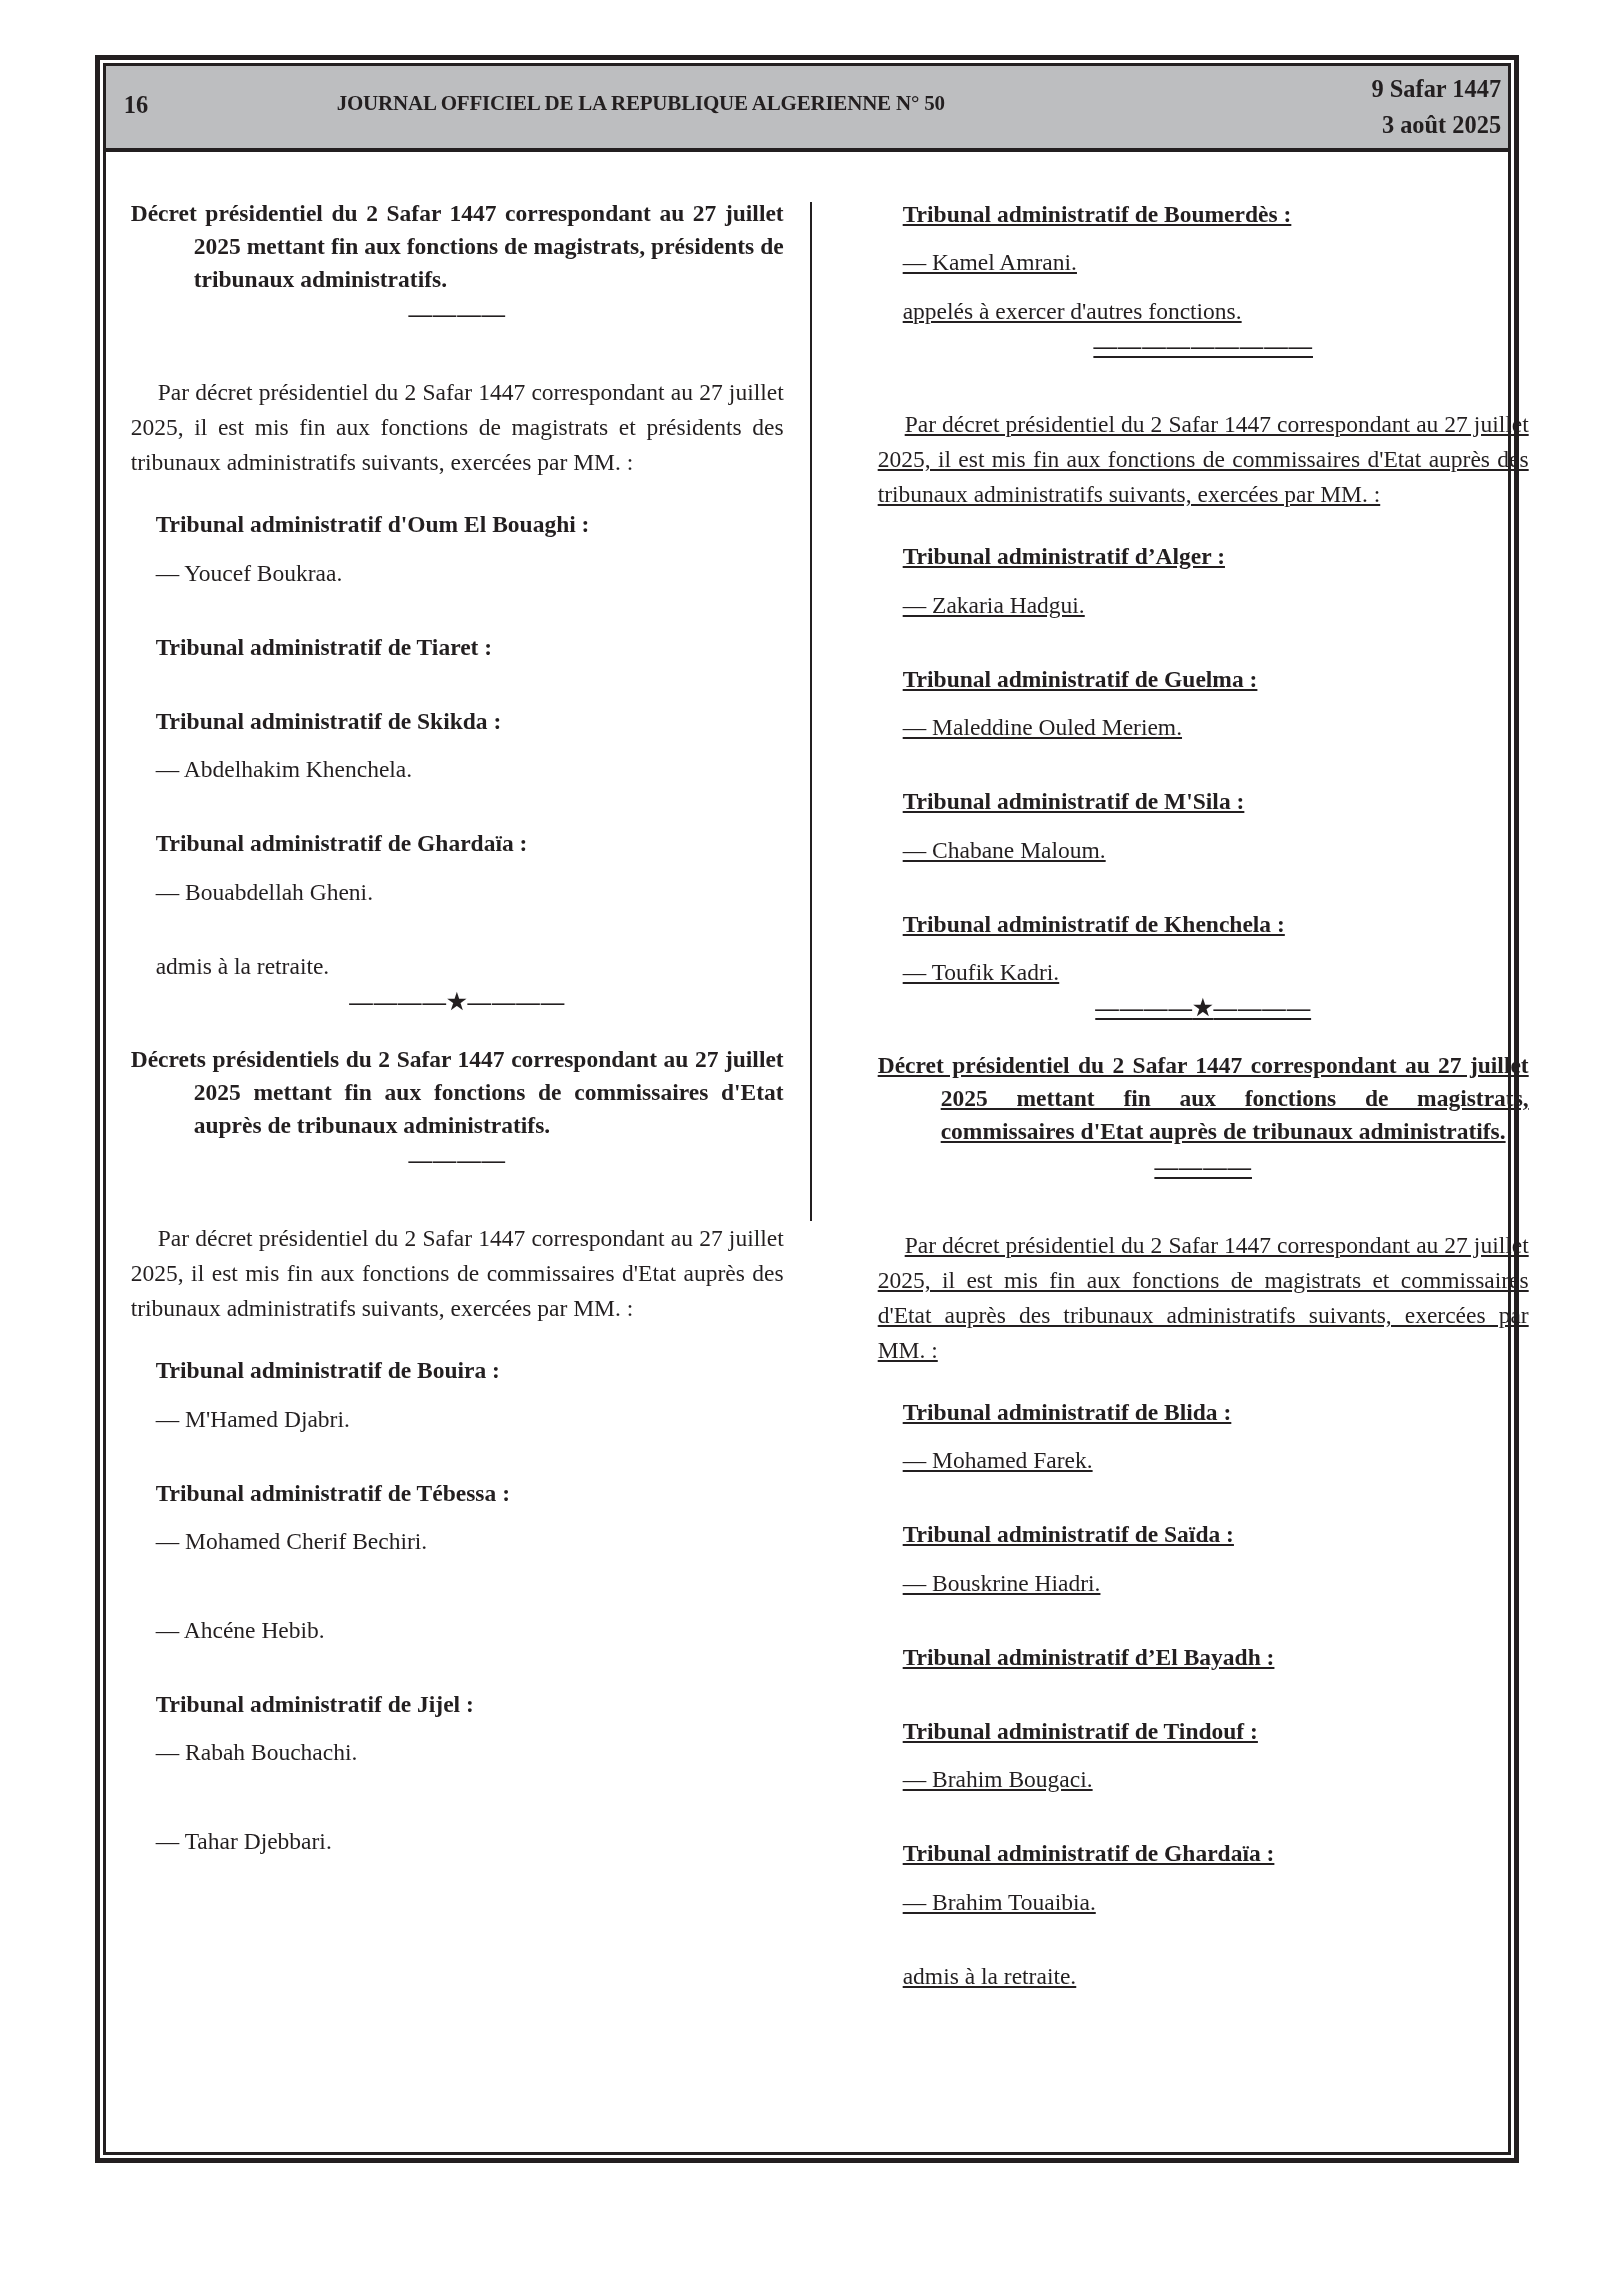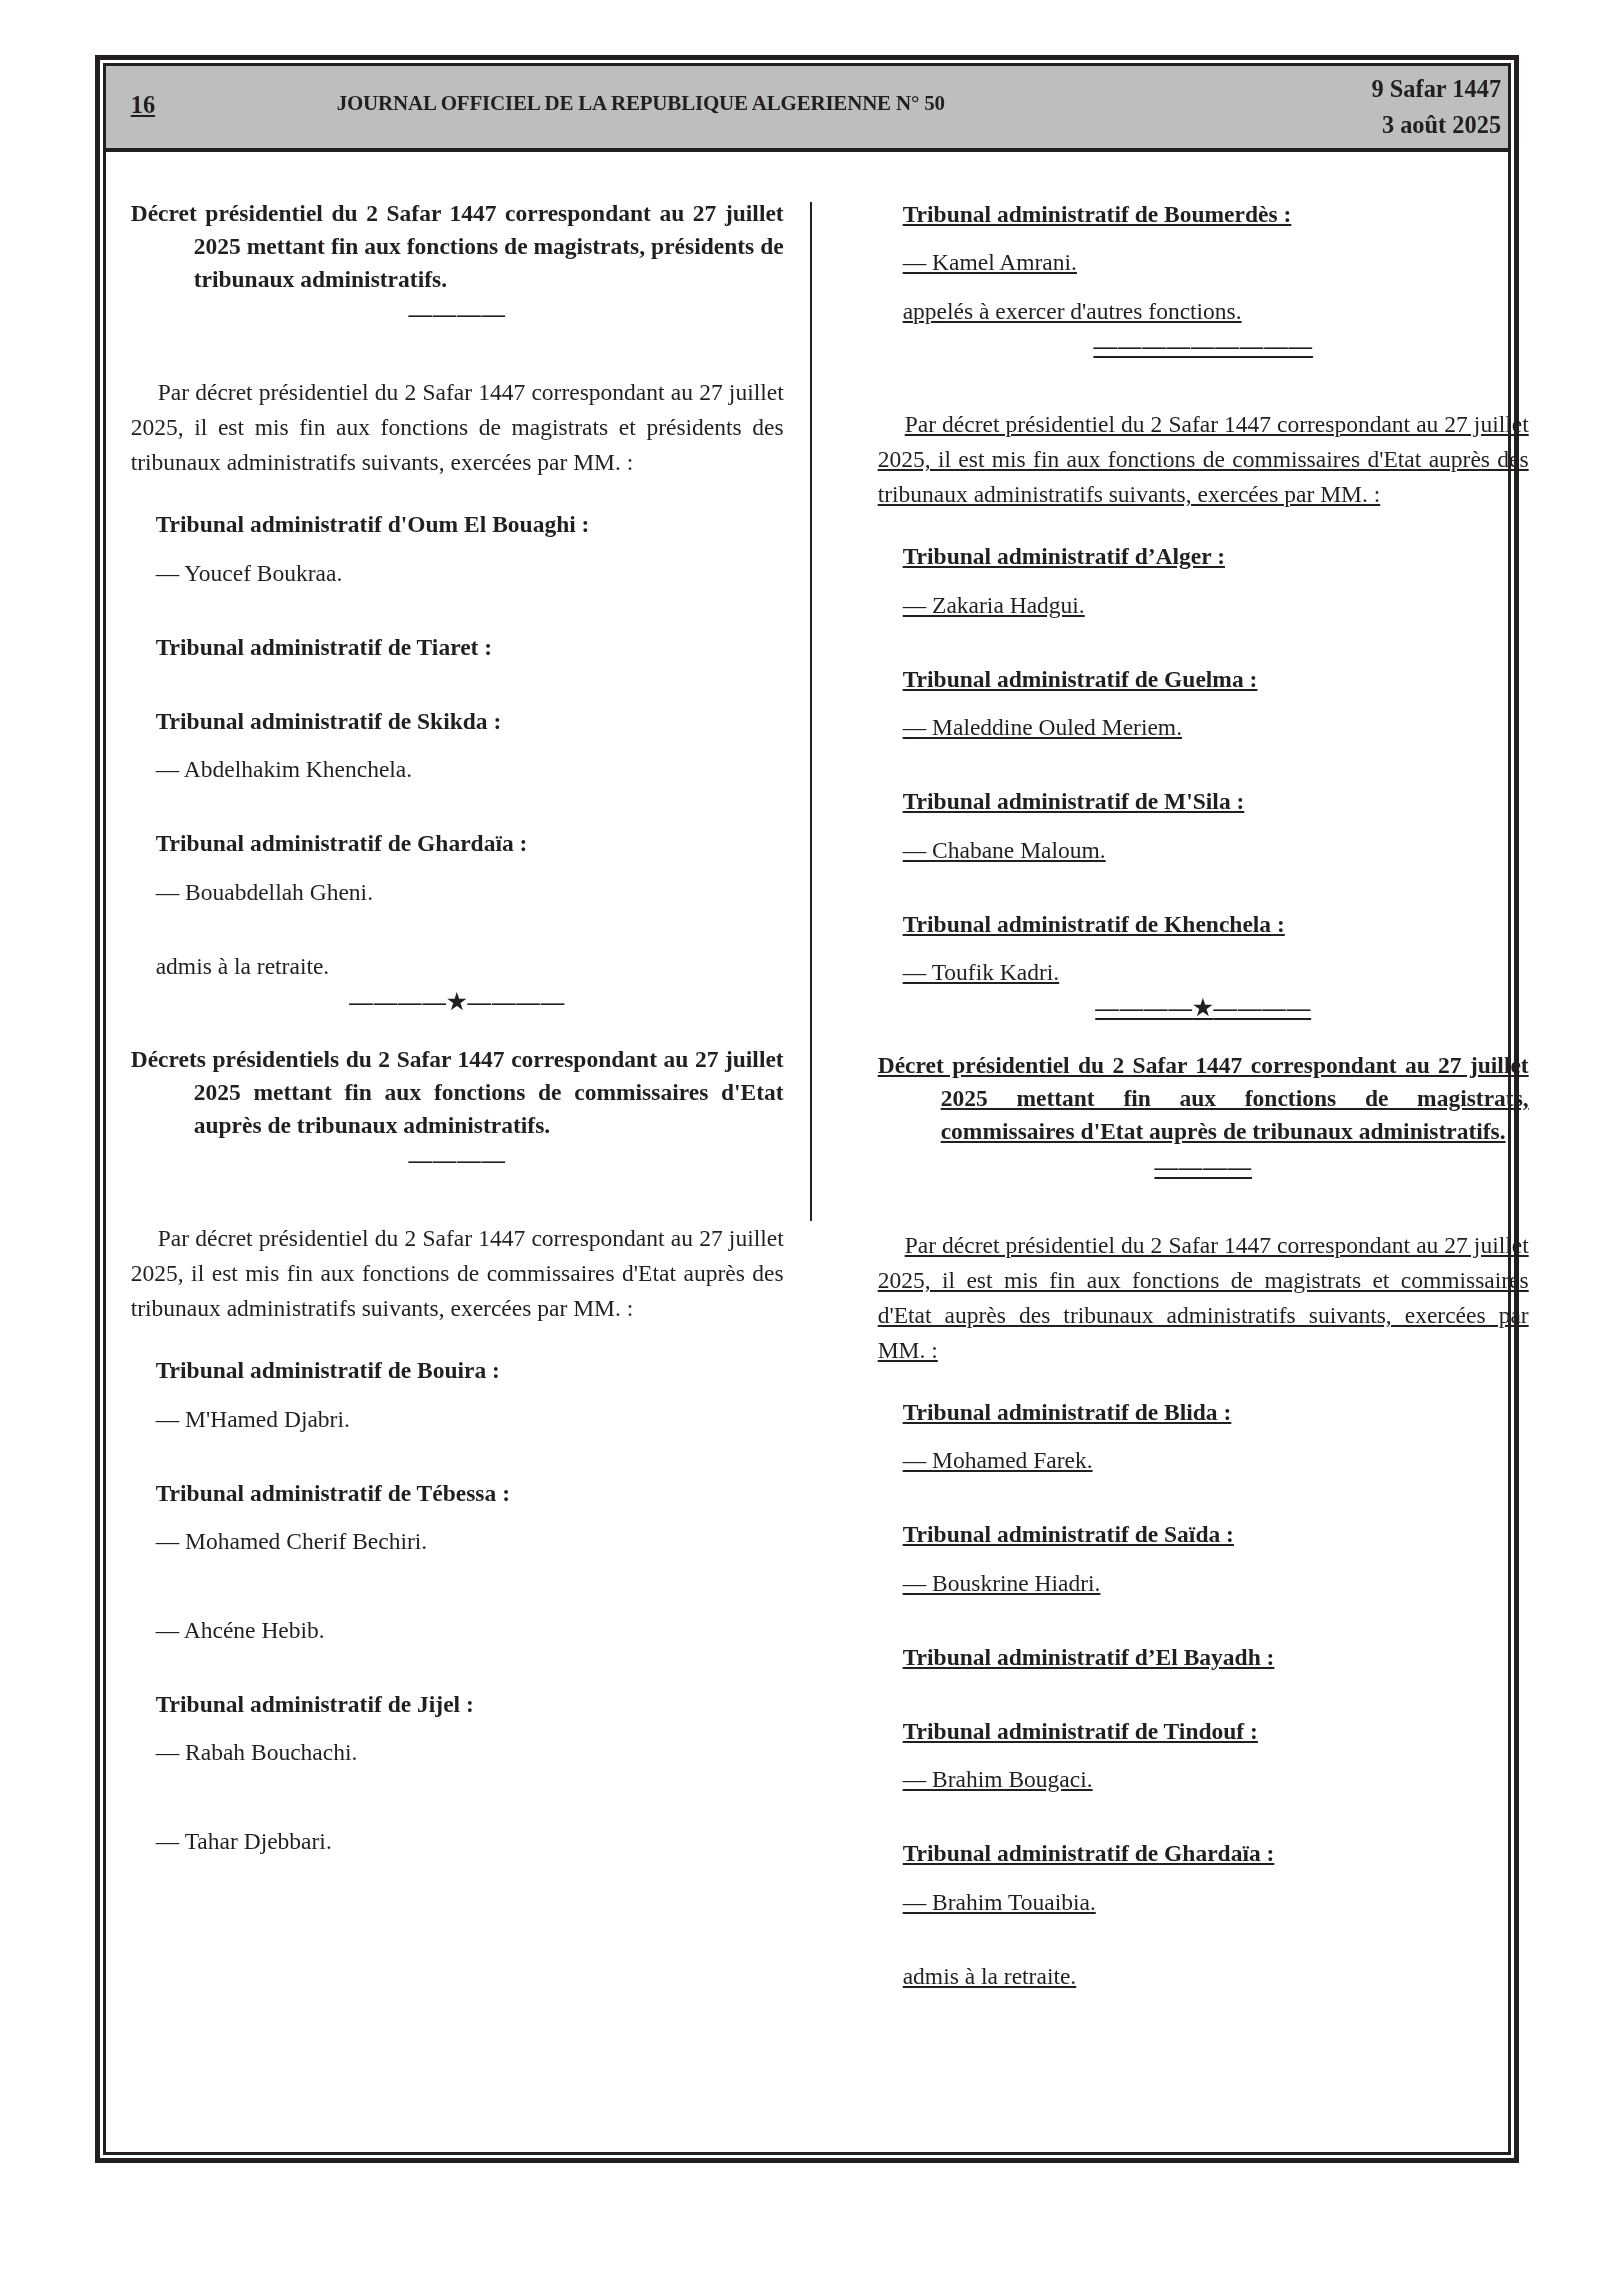--- a/index.html
+++ b/index.html
@@ -12,21 +12,21 @@
     box-sizing: border-box; border: 5.4px solid #231f20;
   }
   .inner-frame {
     position: absolute; left: 2.7px; top: 2.7px; right: 2.7px; bottom: 2.7px;
     border: 3.6px solid #231f20; box-sizing: border-box;
   }
   .header-band {
     position: absolute; left: 0; top: 0; right: 0; height: 86px;
     background: #bdbec0; border-bottom: 4.5px solid #231f20; box-sizing: border-box;
   }
-  .hdr-page { position: absolute; left: 25px; top: 25px; font-weight: bold; font-size: 24.4px; text-decoration: underline; }
+  .hdr-page { position: absolute; left: 18px; top: 25px; font-weight: bold; font-size: 24.4px; }
   .hdr-title { position: absolute; left: 231px; top: 25px; font-weight: bold; font-size: 21px; letter-spacing: -0.2px; }
   .hdr-date { position: absolute; right: 7.2px; top: 5.4px; font-weight: bold; font-size: 24.4px; text-align: right; line-height: 36px; }
   .col {
     position: absolute; top: 131px; font-size: 23.5px; line-height: 34px;
   }
   .col-left { left: 25px; width: 653px; }
   .col-right { left: 772px; width: 651px; text-decoration: underline; }
   .divider {
     position: absolute; left: 704px; top: 136px; width: 2.7px; height: 1019px; background: #231f20;
   }

